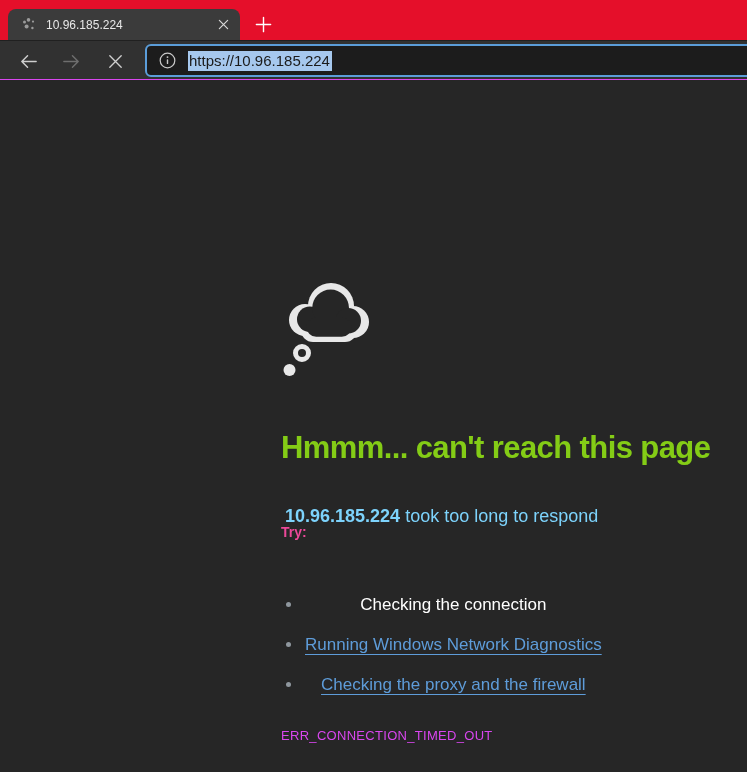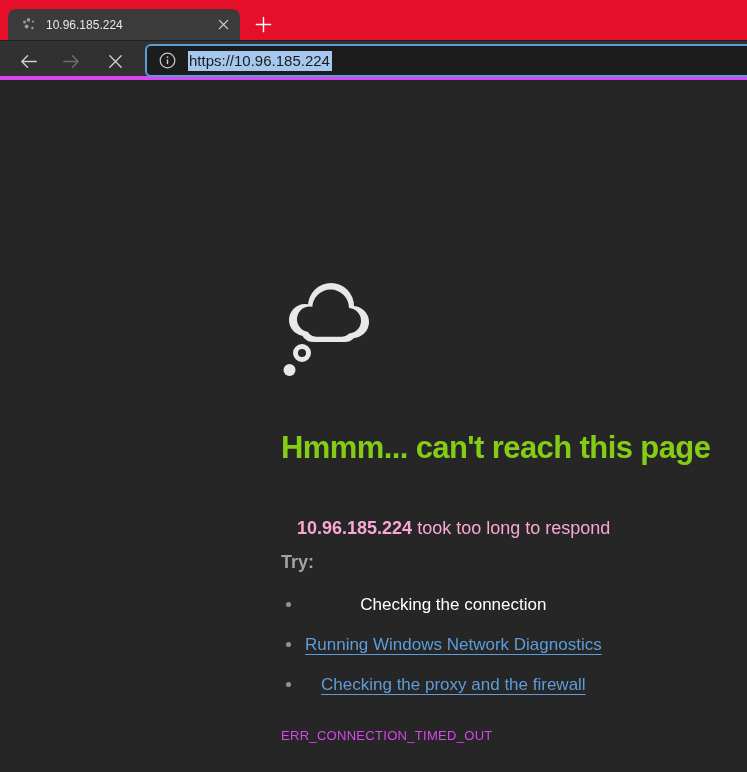--- a/index.html
+++ b/index.html
@@ -31,21 +31,21 @@
     border-radius:3px; flex:0 0 auto;
   }
   .newtab {
     position:absolute; left:250px; top:11px; width:26px; height:26px;
     display:flex; align-items:center; justify-content:center; color:#ffffff;
   }
 
   
   .navbar {
     position:relative; height:40px; background:#313131;
-    border-top:1px solid #202020; border-bottom:4px solid #d946ef;
+    border-top:1px solid #202020; border-bottom:1px solid #d946ef;
   }
   .nav-btn {
     position:absolute; top:8px; width:24px; height:24px;
     display:flex; align-items:center; justify-content:center;
     color:#cfcfcf; background:transparent; border:none; padding:0;
   }
   .nav-btn.back { left:16px; }
   .nav-btn.forward { left:59px; color:#6e6e6e; }
   .nav-btn.stop { left:103px; }
   .addressbar {
@@ -62,27 +62,27 @@
 
   
   .page { position:relative; height:691px; background:#262626; }
   .cloud-icon { position:absolute; left:283px; top:200px; }
   .page-title {
     position:absolute; left:281px; top:350px; margin:0;
     color:#84cc16; font-size:31px; font-weight:700; letter-spacing:-0.6px;
     white-space:nowrap;
   }
   .subtitle {
-    position:absolute; left:281px; top:422px; margin:16px;
-    color:#f9a8d4; font-size:18px; white-space:nowrap;
+    position:absolute; left:281px; top:422px; margin:4px;
+    color:#7dd3fc; font-size:18px; white-space:nowrap;
   }
   .subtitle .host { font-weight:700; }
   .try-label {
-    position:absolute; left:281px; top:472px; margin:0;
-    color:#a3a3a3; font-size:18px; font-weight:700;
+    position:absolute; left:281px; top:444px; margin:0;
+    color:#ec4899; font-size:14px; font-weight:700;
   }
   .suggestions {
     position:absolute; left:281px; top:515px;
     list-style:none; margin:0; padding:0;text-align:center;
   }
   .suggestions li {
     position:relative; padding-left:24px; margin-bottom:21px;
     font-size:17px; color:#ffffff; line-height:19px; white-space:nowrap;
   }
   .suggestions li::before {

